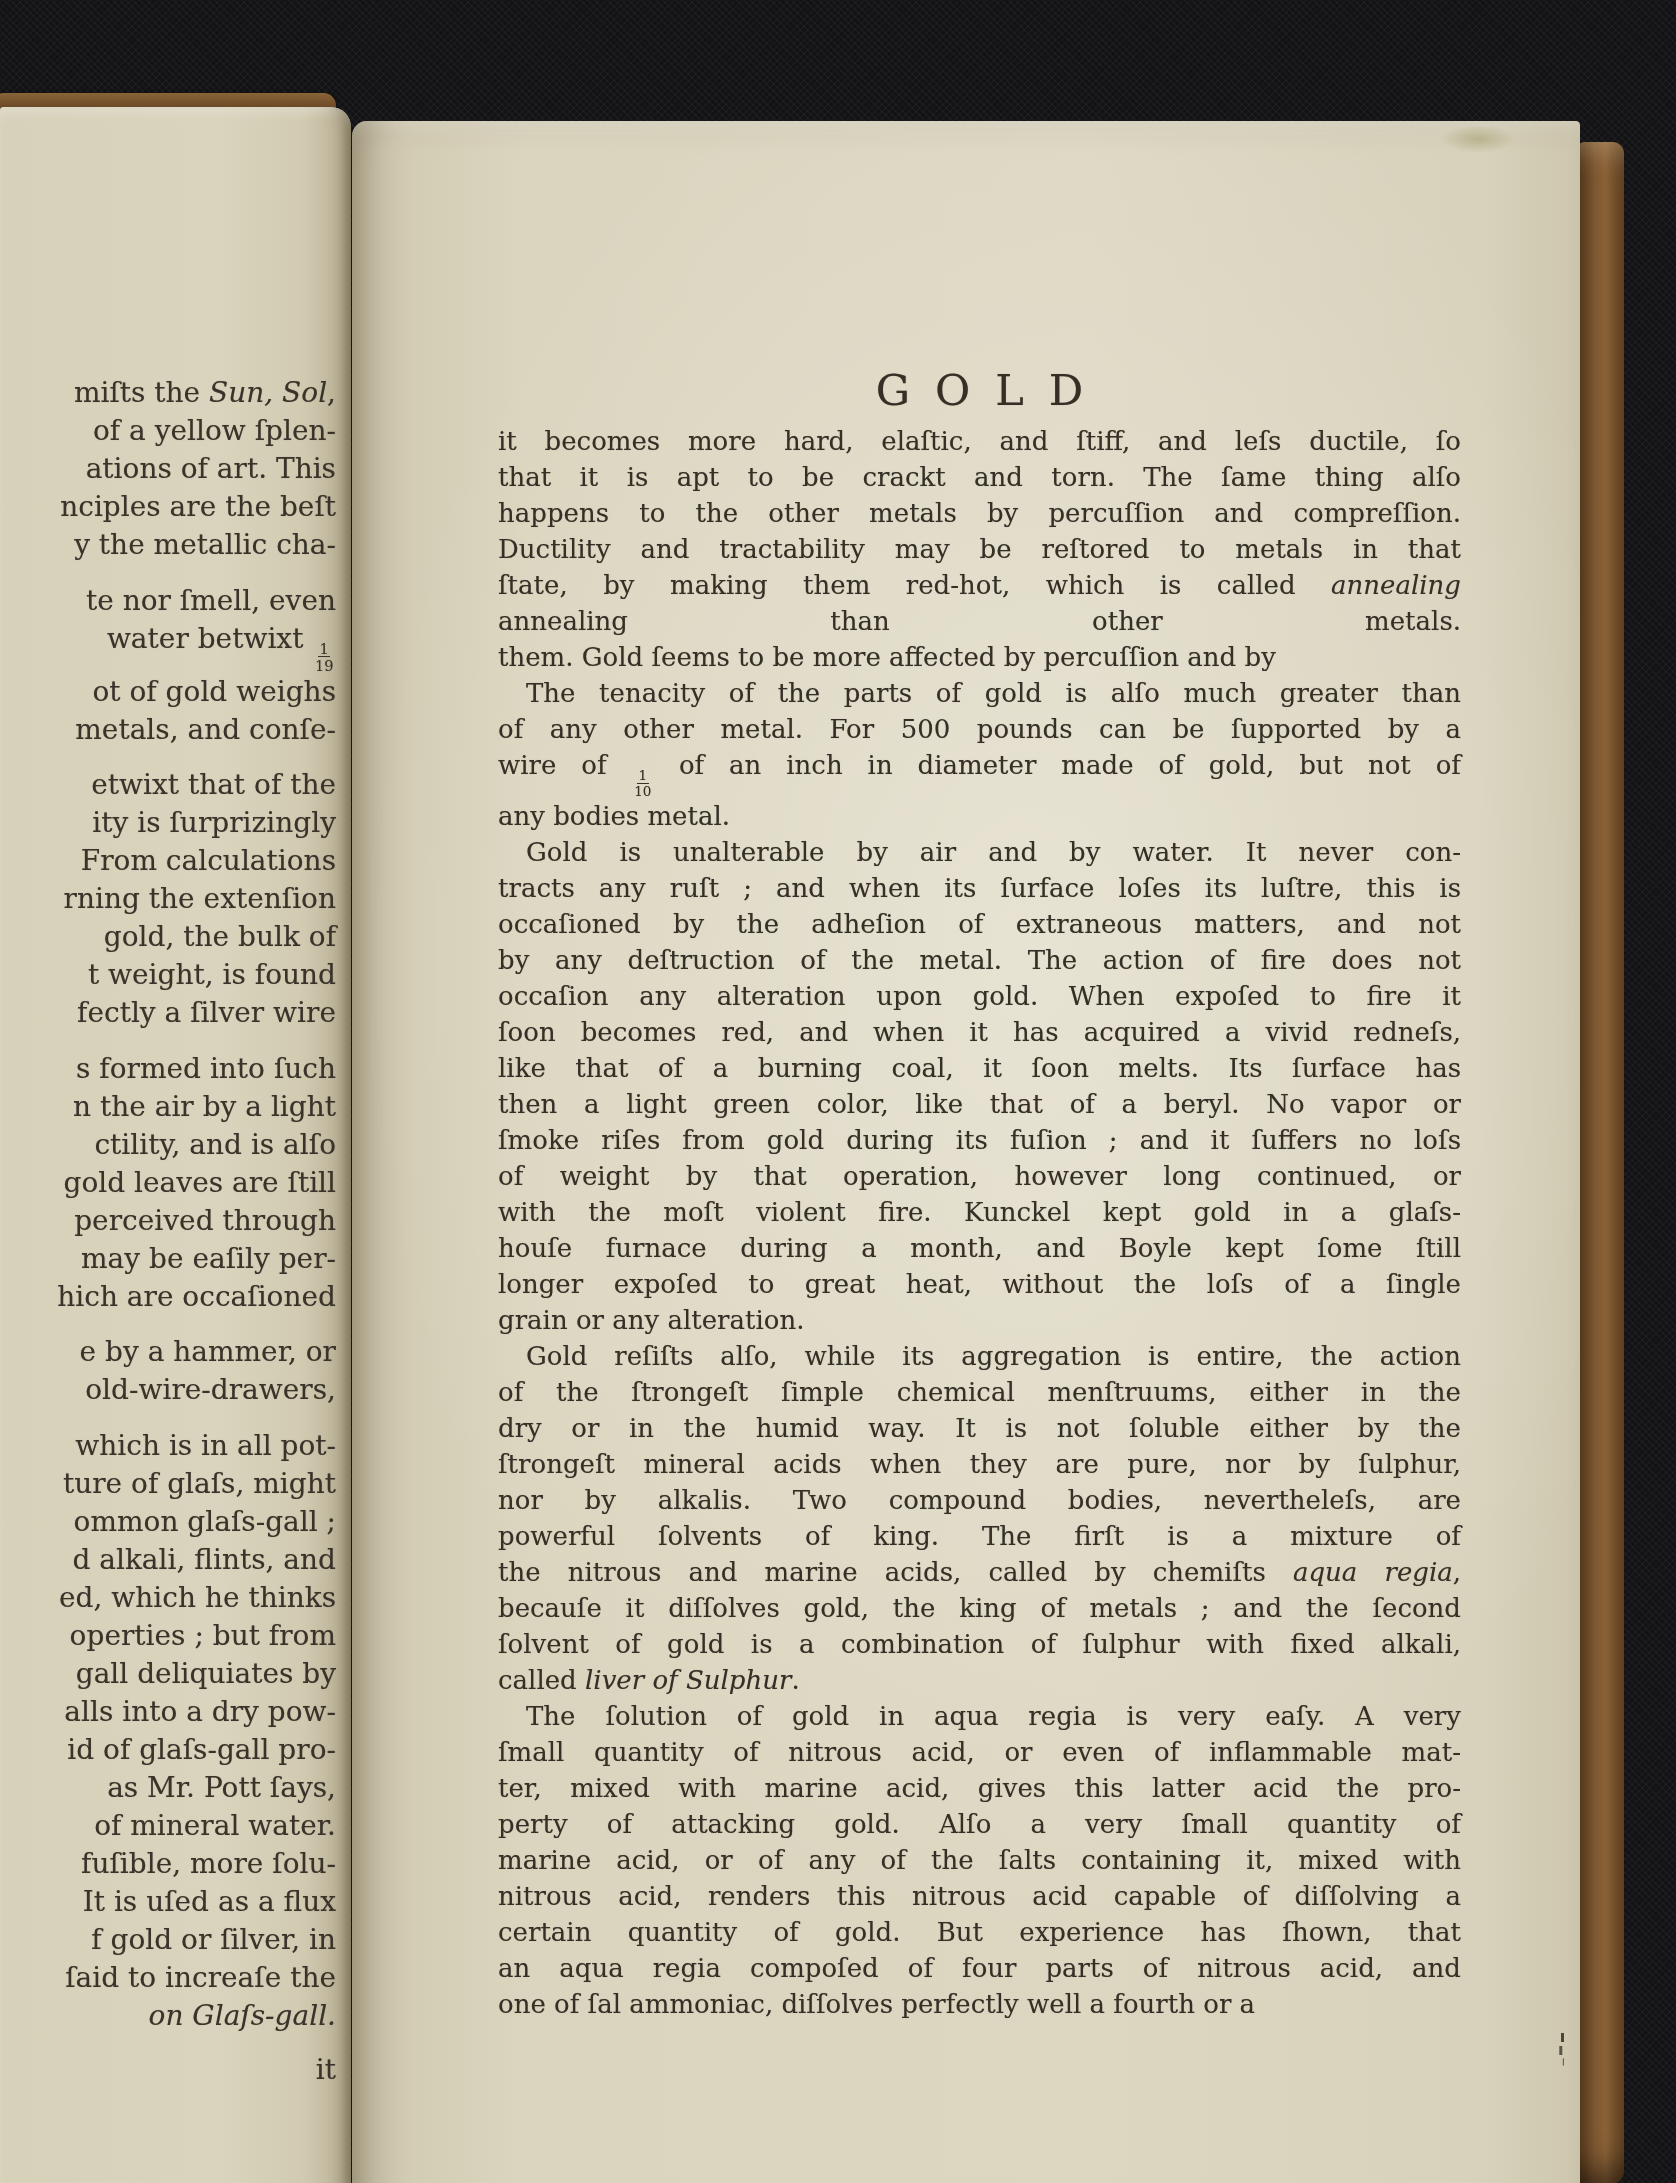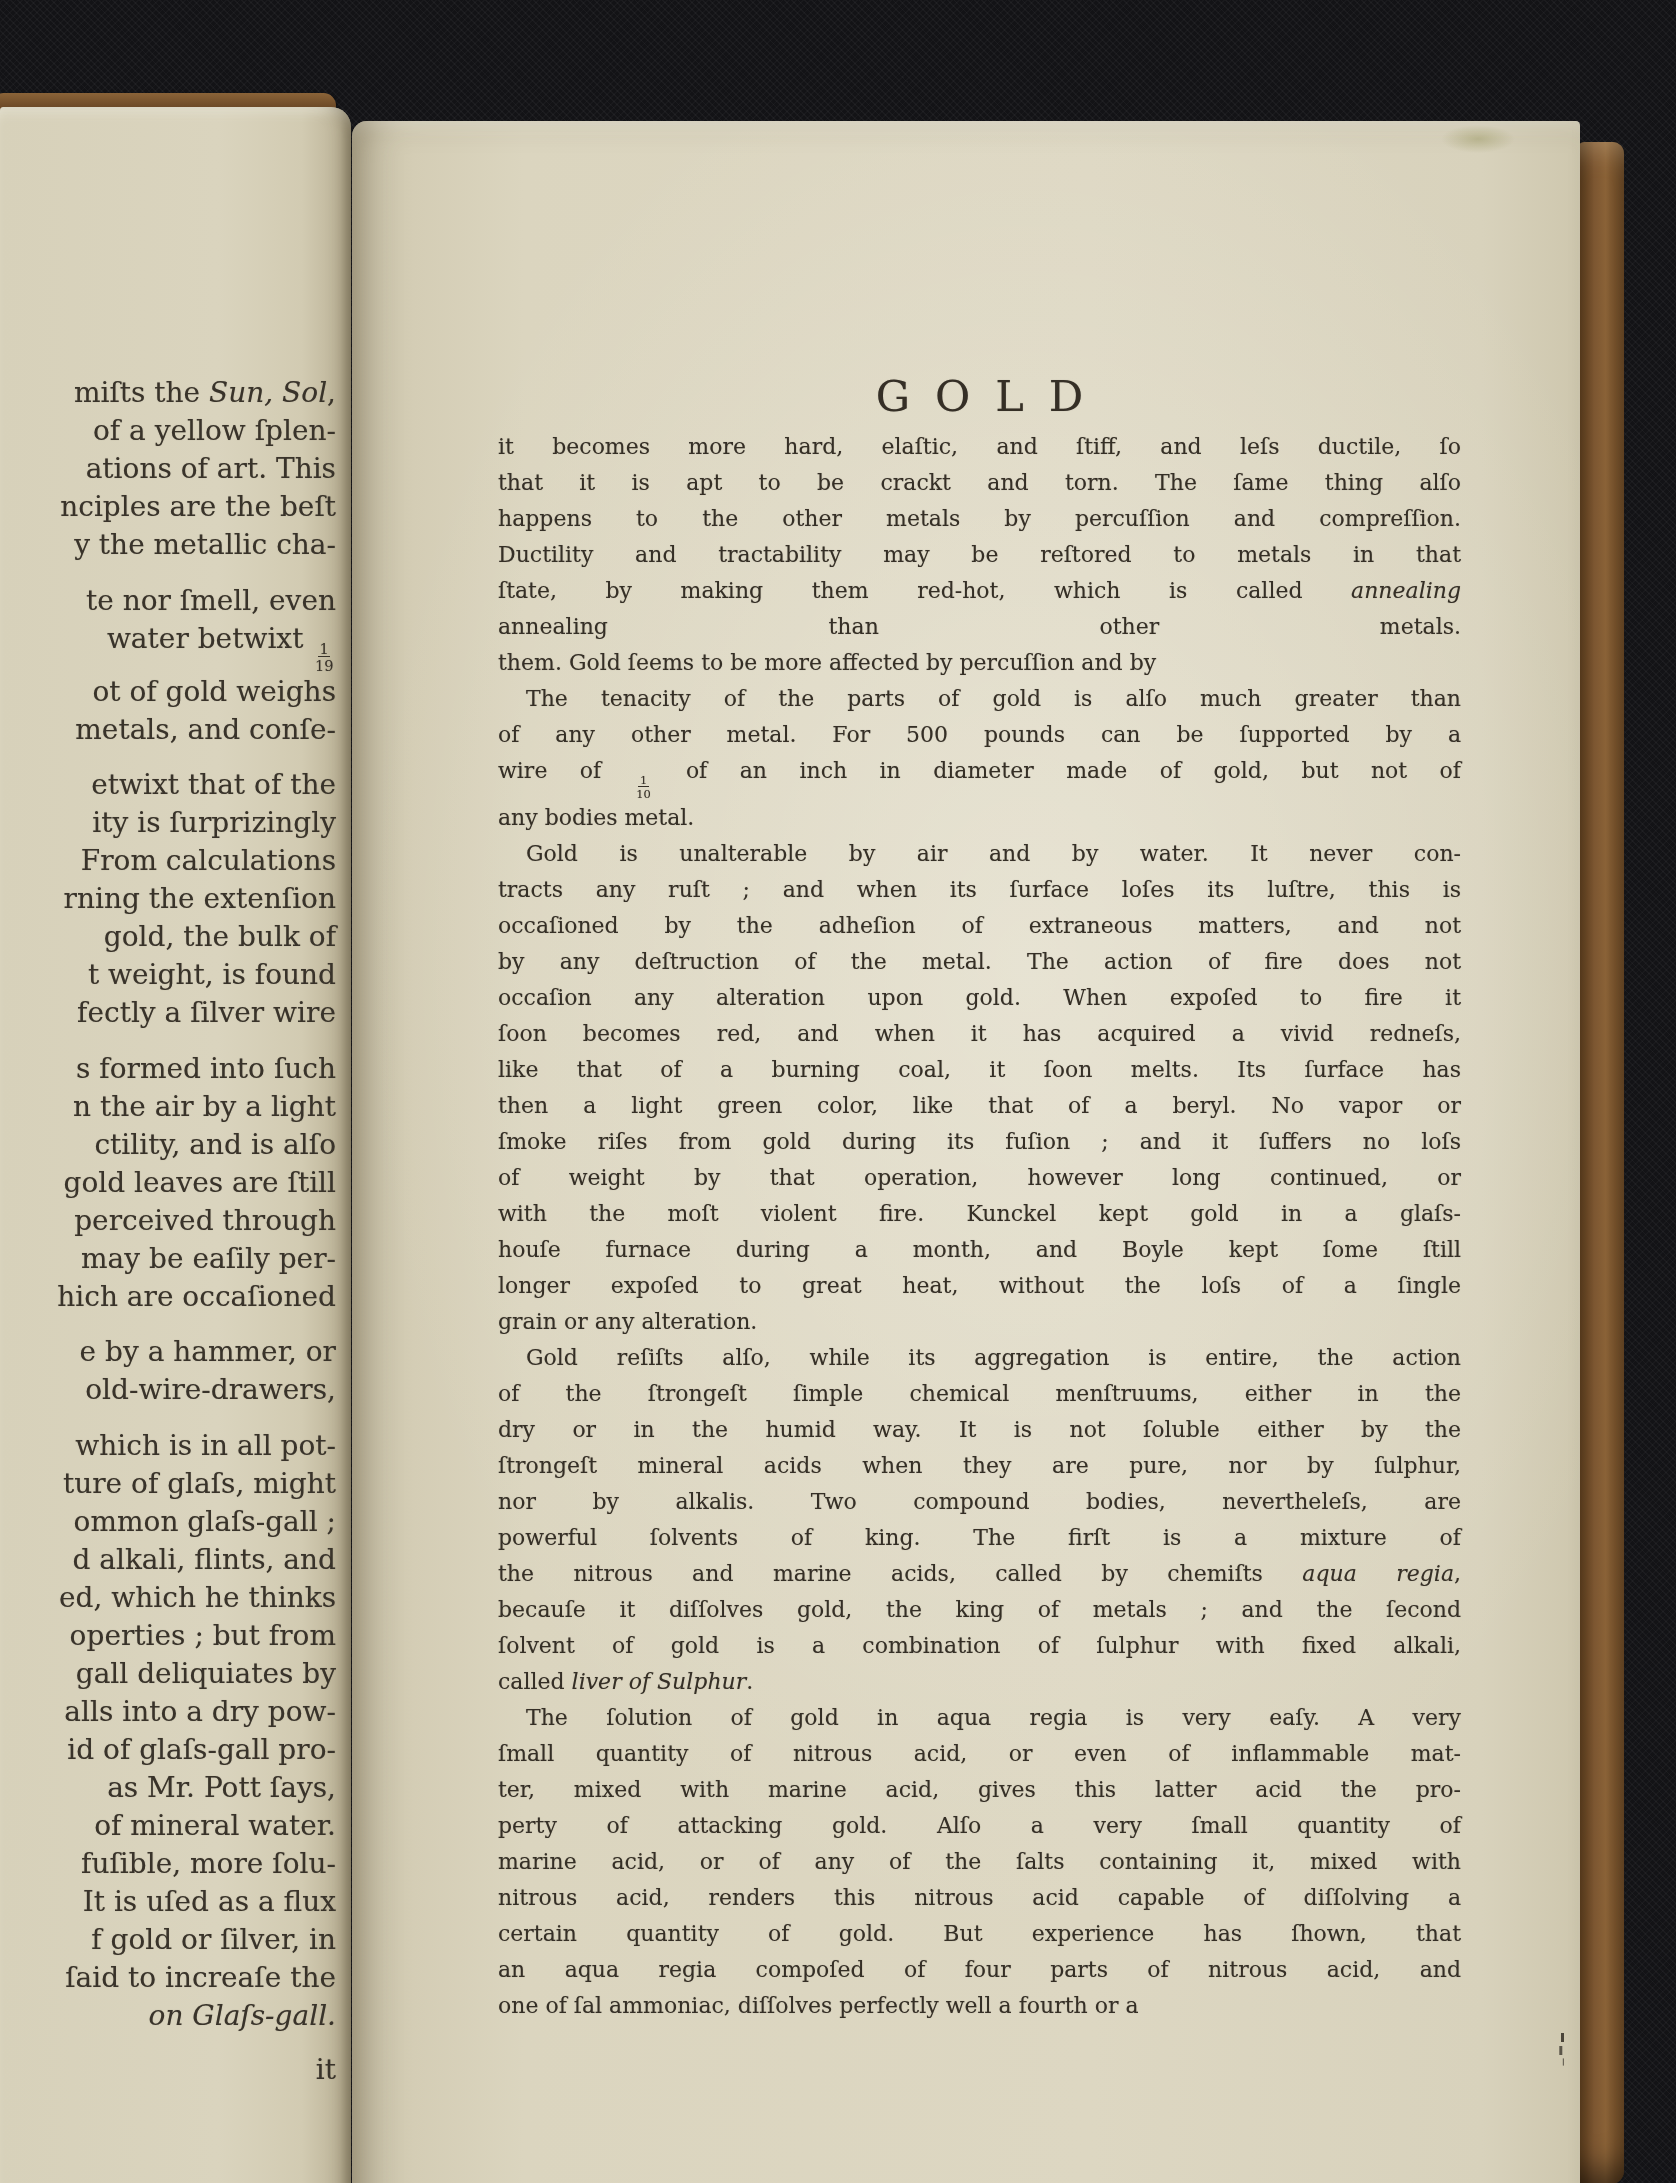--- a/index.html
+++ b/index.html
@@ -68,35 +68,35 @@
     overflow: hidden;
     border-radius: 15px 4.4px 4.4px 9.6px;
     background:
       radial-gradient(ellipse 961px 1397px at 55% 40%, rgba(255,255,250,0.30), rgba(0,0,0,0) 70%),
       linear-gradient(90deg, #c6bfa6 0%, #d4cdb5 5%, #dbd5bf 14%, #ddd7c2 60%, #d8d2bc 92%, #cec7ae 100%);
     border-bottom: 2.6px solid #b5ad8a;
     box-shadow: inset 20px 0 39px -15px rgba(75,62,36,0.5), inset 0 13px 17.5px -10.5px rgba(255,255,245,0.6), inset 0 -10.5px 17.5px -11.4px rgba(90,80,50,0.35);
   }
   .mp-content {
     position: absolute;
-    left: 146px; top: 251px;
+    left: 146px; top: 245px;
     width: 963px;
     color: #352f26;
     text-shadow: 0 0 0.9px rgba(53,47,38,0.33);
   }
   .mp-header {
     text-align: center;
     font-size: 43px;
     letter-spacing: 25px;
     text-indent: 25px;
     line-height: 49px;
     margin-bottom: 7.9px;
     color: #352f26;
   }
-  .mp-body { font-size: 22px; line-height: 36px; }
+  .mp-body { font-size: 26px; line-height: 36px; }
   .mp-line { text-align: justify; text-align-last: justify; }
   .mp-para .mp-line:last-child { text-align-last: left; }
   .mp-para.indent .mp-line:first-child { text-indent: 28px; }
   .mp-footer {
     margin-top: 13px;
     position: relative;
     font-size: 26px;
     line-height: 35px;
     height: 37px;
   }

